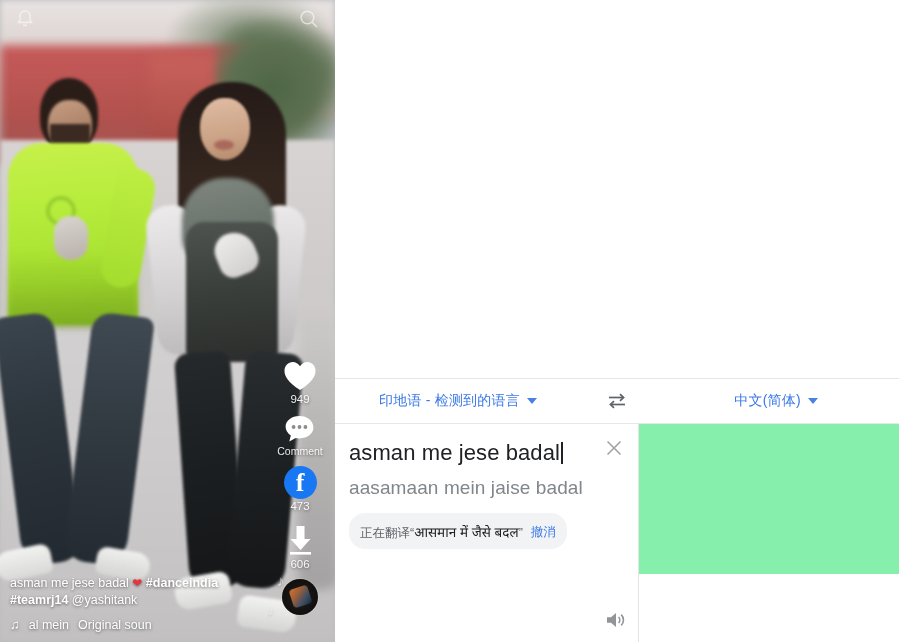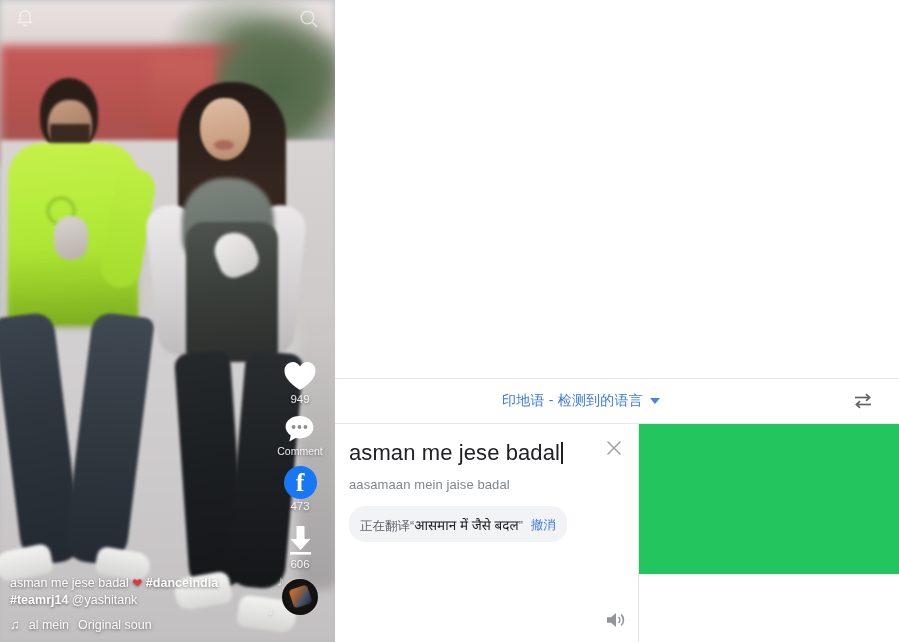--- a/index.html
+++ b/index.html
@@ -258,21 +258,21 @@
   }
   .note-ico { font-size: 13px; }
   .float-note {
     position: absolute; color: rgba(255,255,255,.55); z-index: 8;
     text-shadow: 0 1px 3px rgba(0,0,0,.28);
   }
 
   
   #translate {
     position: absolute; left: 335px; top: 0; width: 564px; height: 574px;
-    background: #22c55e;
+    background: #86efac;
   }
   .blank-top { position: absolute; left:0; top:0; width:564px; height:378px; background:#fff; }
   .lang-bar {
     position: absolute; left: 0; top: 378px; width: 564px; height: 46px;
     border-top: 1px solid #e6e6e6; border-bottom: 1px solid #e8e8e8;
     background: #fff; display: flex; align-items: center;
   }
   .lang-cell {
     flex: 1; display: flex; align-items: center; justify-content: center; gap: 7px;
     height: 100%;
@@ -299,21 +299,21 @@
   }
   .src-text {
     font-size: 22px; line-height: 30px; color: #202124; letter-spacing: .1px;
     padding-right: 30px; word-break: break-word;
   }
   .caret-bar {
     display: inline-block; width: 1.5px; height: 22px; background: #202124;
     vertical-align: -4px; margin-left: 1px;
   }
   .src-translit {
-    font-size: 13px; color: #80868b; margin-top: 9px; letter-spacing: .1px;
+    font-size: 19px; color: #80868b; margin-top: 9px; letter-spacing: .1px;
   }
   .clear-x {
     position: absolute; right: 14px; top: 14px; width: 20px; height: 20px;
     opacity: .58;
   }
   .chip {
     display: inline-flex; align-items: center; gap: 8px;
     margin-top: 14px; padding: 10px 11px 7px 11px;
     background: #f1f3f4; border-radius: 16px;
   }
@@ -455,20 +455,24 @@
 
       <div class="lang-cell mid">
         <svg class="swap-ico" viewBox="0 0 22 20" fill="none" stroke="#5f6368" stroke-width="1.7">
           <path d="M3 6.5 h14"></path>
           <path d="M14 3.2 L17.6 6.5 L14 9.8"></path>
           <path d="M19 13.5 H5"></path>
           <path d="M8 10.2 L4.4 13.5 L8 16.8"></path>
         </svg>
       </div>
 
+      <div class="lang-cell">
+        <span class="lang-text">中文(简体)</span>
+        <span class="caret"></span>
+      </div>
     </div>
 
     <div class="panes">
 
       <div class="pane-src">
         <div class="src-text"><span>asman me jese badal</span><span class="caret-bar"></span></div>
 
         <div class="src-translit">aasamaan mein jaise badal</div>
 
         <div class="chip">

